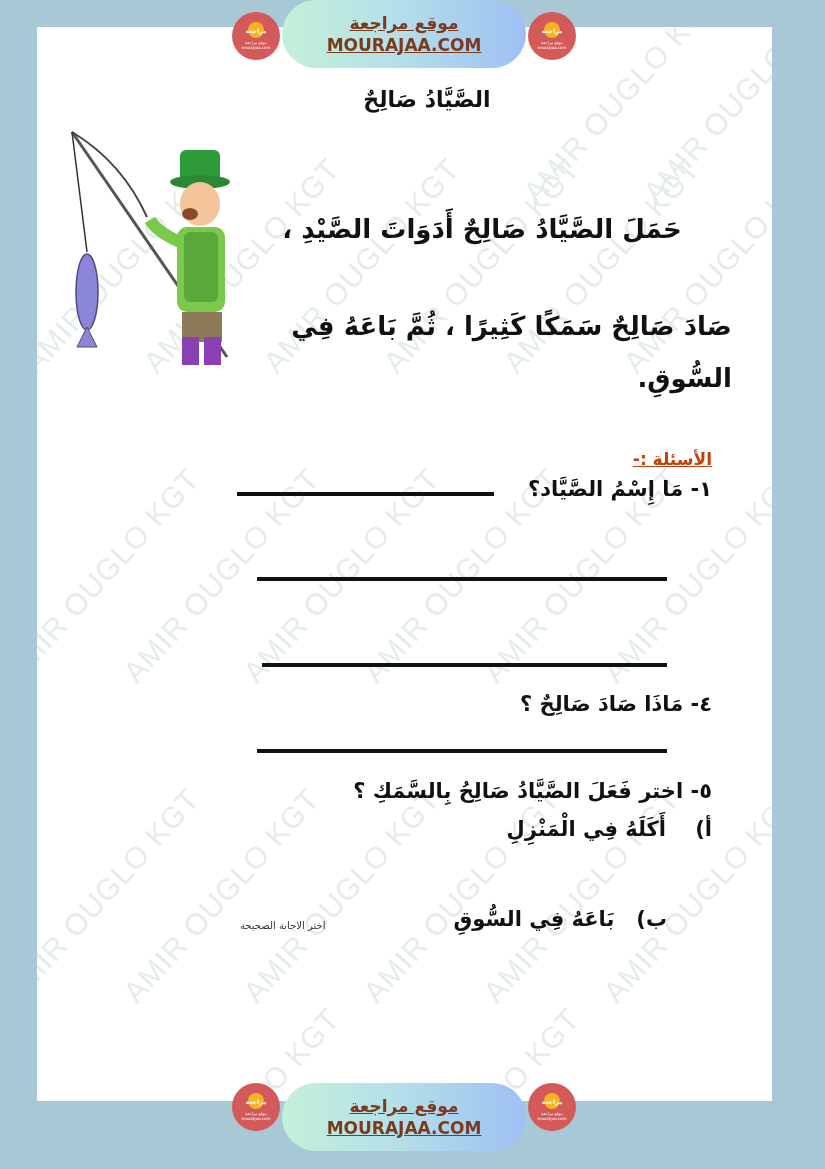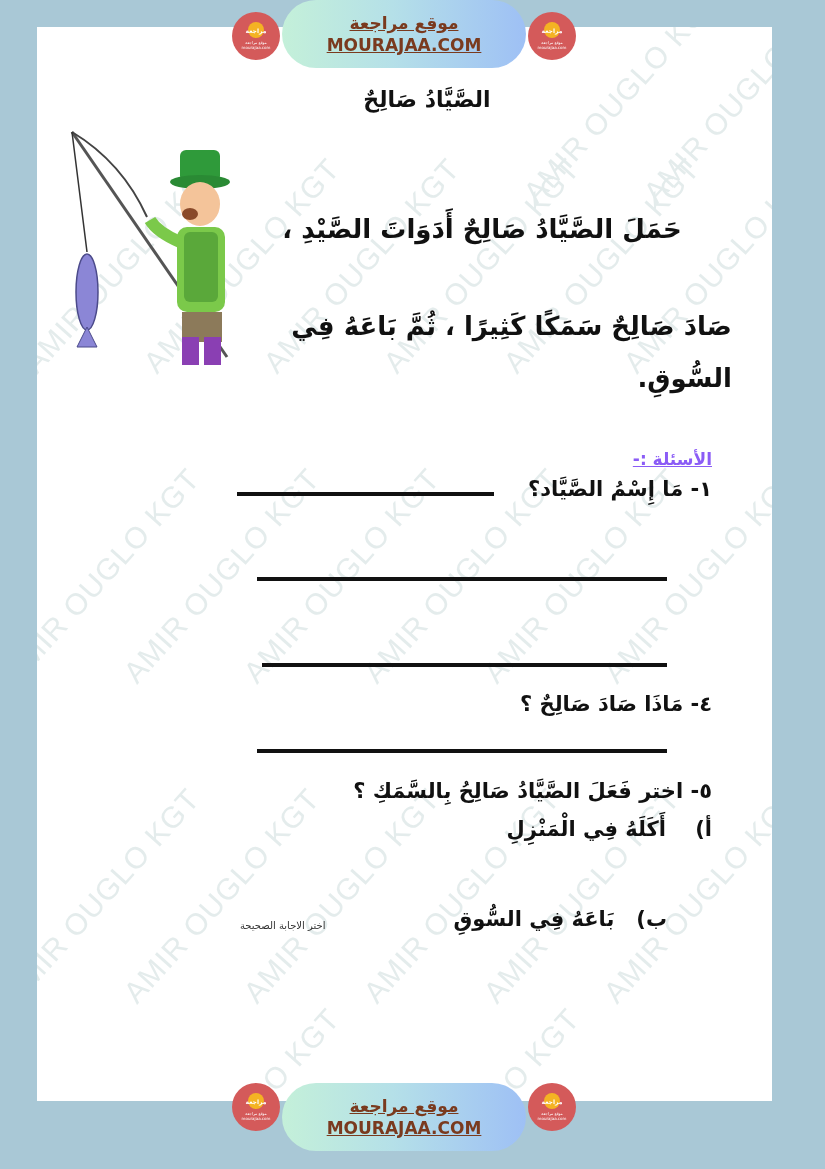--- a/index.html
+++ b/index.html
@@ -48,21 +48,21 @@
     font-family:"DejaVu Sans", sans-serif; font-weight:bold; font-size:22px; color:#111;
     direction:rtl;
   }
   .story {
     position:absolute; right:40px; width:500px;
     font-family:"DejaVu Sans", sans-serif; font-weight:bold; font-size:26px; color:#111;
     direction:rtl; text-align:right; line-height:52px;
   }
   .heading-q {
     position:absolute; right:60px; top:422px; font-size:17px; font-weight:bold;
-    text-decoration:underline; direction:rtl; color:#8b5cf6;
+    text-decoration:underline; direction:rtl; color:#c2410c;
   }
   .q {
     position:absolute; right:60px; font-weight:bold; font-size:21px; color:#111;
     direction:rtl; text-align:right; white-space:nowrap;
   }
   .line { position:absolute; height:4px; background:#111; }
   .choice {
     position:absolute; font-weight:bold; font-size:21px; color:#111; direction:rtl; white-space:nowrap;
   }
   .hint { position:absolute; font-size:10px; color:#333; direction:rtl; white-space:nowrap;margin-left:28px; }

